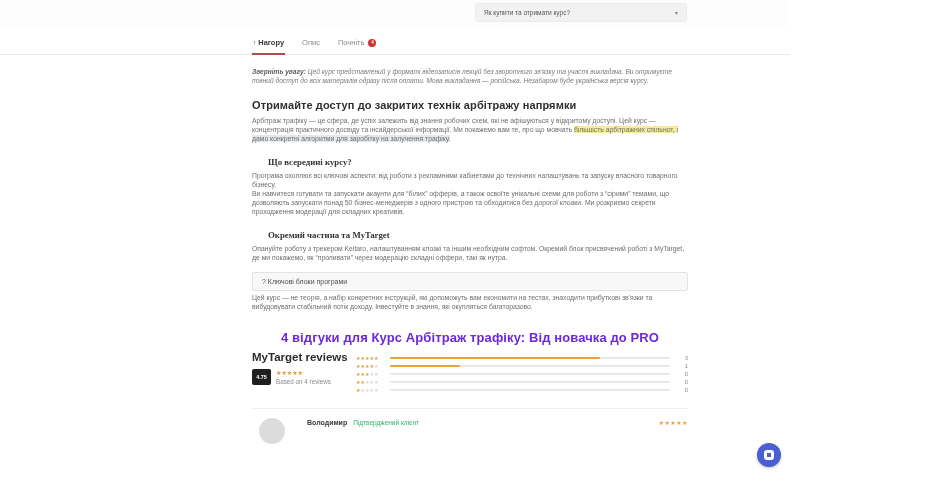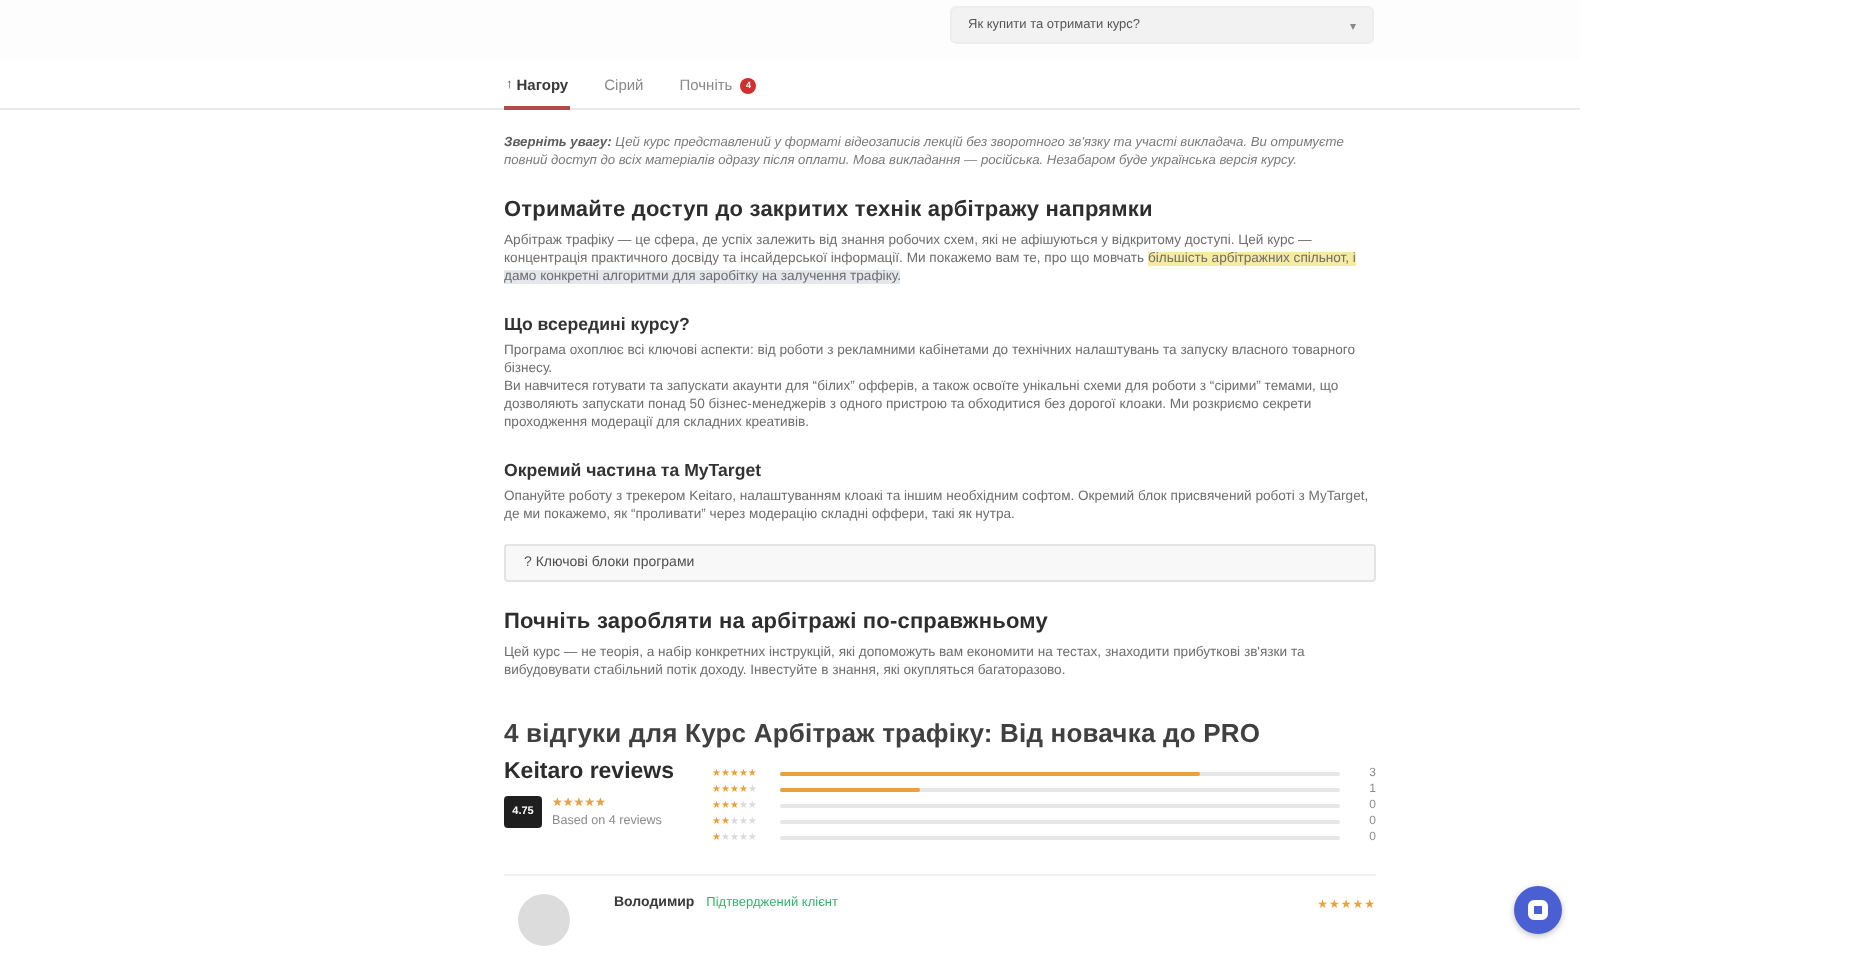--- a/index.html
+++ b/index.html
@@ -33,30 +33,30 @@
   .badge {
     display:inline-flex; align-items:center; justify-content:center;
     width:8px; height:8px; border-radius:50%; background:var(--badge-red,#cf3030);
     color:#fff; font-size:4.5px; font-weight:bold; margin-left:2px;
   }
   
   .content { margin-left:252px; width:436px; }
   .notice { margin-top:12px; font-style:italic; font-size:6.6px; line-height:9px; color:#7a7a7a; }
   .notice b { color:#5c5c5c; }
   h2 { font-size:11px; color:#2e2e2e; margin:14px 0 5px; letter-spacing:.1px; }
-  h3 { font-size:8.8px; color:#333; margin:14px 0 4px; }
+  h3 { font-size:8.8px; color:#333; margin:14px 16px 4px;font-family:Liberation Serif, serif; }
   p.body { font-size:6.8px; line-height:9px; color:#6e6e6e; }
   .mark-y { background:#f6eca1; }
   .mark-g { background:#e4e7ec; }
   .accordion {
     margin:10px 0 2px; width:100%; height:19px; background:#f8f8f8;
     border:1px solid #e3e3e3; border-radius:2px; display:flex; align-items:center;
     padding:0 9px; font-size:7px; color:#4f4f4f; cursor:pointer;
   }
-  .reviews-heading { font-size:13px; color:#404040; margin:19px 0 6px; letter-spacing:.1px; }
+  .reviews-heading { font-size:13px; color:#6d28d9; margin:19px 0 6px; letter-spacing:.1px;text-align:center; }
   
   .summary { display:flex; margin-top:4px; }
   .summary-left { width:104px; flex:none; }
   .summary-title { font-size:11.5px; font-weight:bold; color:#2c2c2c; }
   .score-row { display:flex; gap:5px; margin-top:6px; }
   .score-box {
     width:19px; height:16px; background:#1f1f1f; color:#fff; font-size:5.5px;
     font-weight:bold; display:flex; align-items:center; justify-content:center; border-radius:2px;
   }
   .score-side { display:flex; flex-direction:column; justify-content:center; gap:1px; }
@@ -98,21 +98,21 @@
     </div>
   </div>
 
   <div class="tabs-wrap">
     <div class="tabs">
       <div class="tab active">
         <span class="up">↑</span>
         <span>Нагору</span>
       </div>
       <div class="tab">
-        <span>Сірий</span>
+        <span>Опис</span>
       </div>
       <div class="tab">
         <span>Почніть</span>
         <span class="badge">4</span>
       </div>
     </div>
   </div>
 
   <div class="content">
 
@@ -126,28 +126,27 @@
 
     <p class="body">Ви навчитеся готувати та запускати акаунти для “білих” офферів, а також освоїте унікальні схеми для роботи з “сірими” темами, що дозволяють запускати понад 50 бізнес-менеджерів з одного пристрою та обходитися без дорогої клоаки. Ми розкриємо секрети проходження модерації для складних креативів.</p>
 
     <h3>Окремий частина та MyTarget</h3>
     <p class="body">Опануйте роботу з трекером Keitaro, налаштуванням клоакі та іншим необхідним софтом. Окремий блок присвячений роботі з MyTarget, де ми покажемо, як “проливати” через модерацію складні оффери, такі як нутра.</p>
 
     <div class="accordion">
       <span>? Ключові блоки програми</span>
     </div>
 
-    <h2>Почніть заробляти на арбітражі по-справжньому</h2>
     <p class="body">Цей курс — не теорія, а набір конкретних інструкцій, які допоможуть вам економити на тестах, знаходити прибуткові зв'язки та вибудовувати стабільний потік доходу. Інвестуйте в знання, які окупляться багаторазово.</p>
 
     <h2 class="reviews-heading">4 відгуки для Курс Арбітраж трафіку: Від новачка до PRO</h2>
 
     <div class="summary">
       <div class="summary-left">
-        <div class="summary-title">Keitaro reviews</div>
+        <div class="summary-title">MyTarget reviews</div>
         <div class="score-row">
           <div class="score-box">4.75</div>
           <div class="score-side">
             <span class="stars"><span>★★★★★</span><span class="on" style="width: 95%;">★★★★★</span></span>
             <span class="based-on">Based on 4 reviews</span>
           </div>
         </div>
       </div>
       <div class="summary-rows">
           <div class="rrow">

